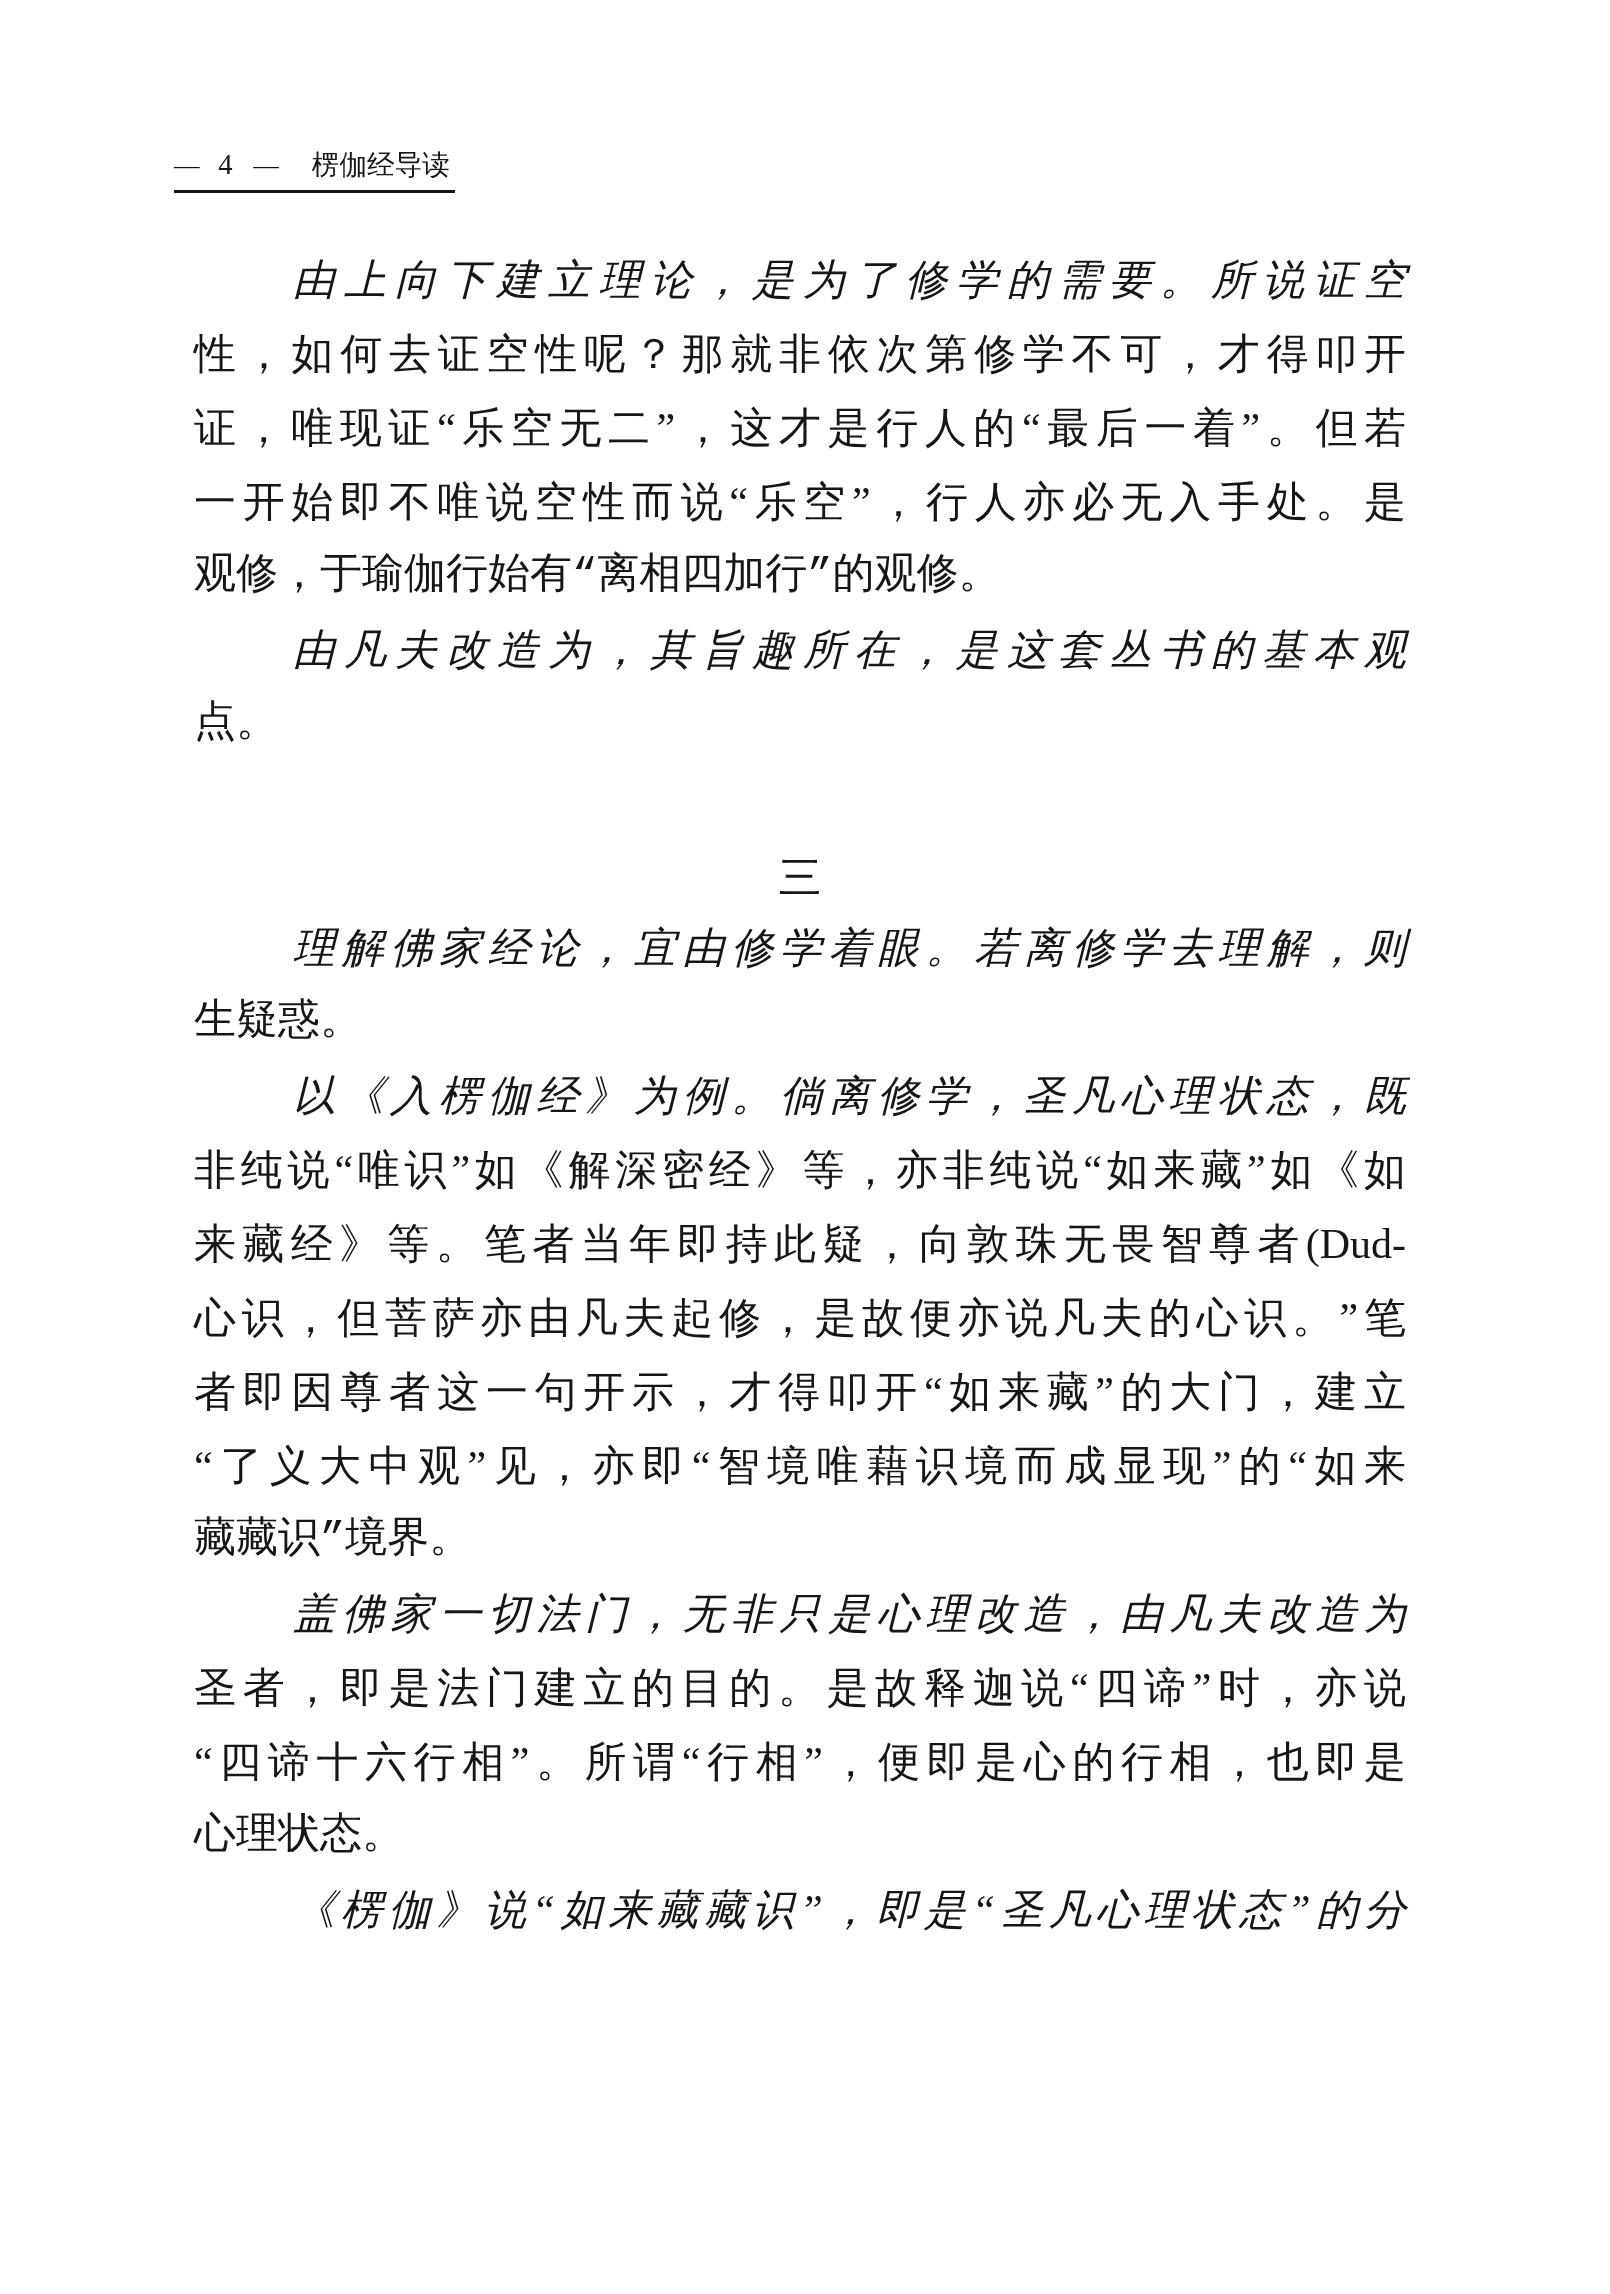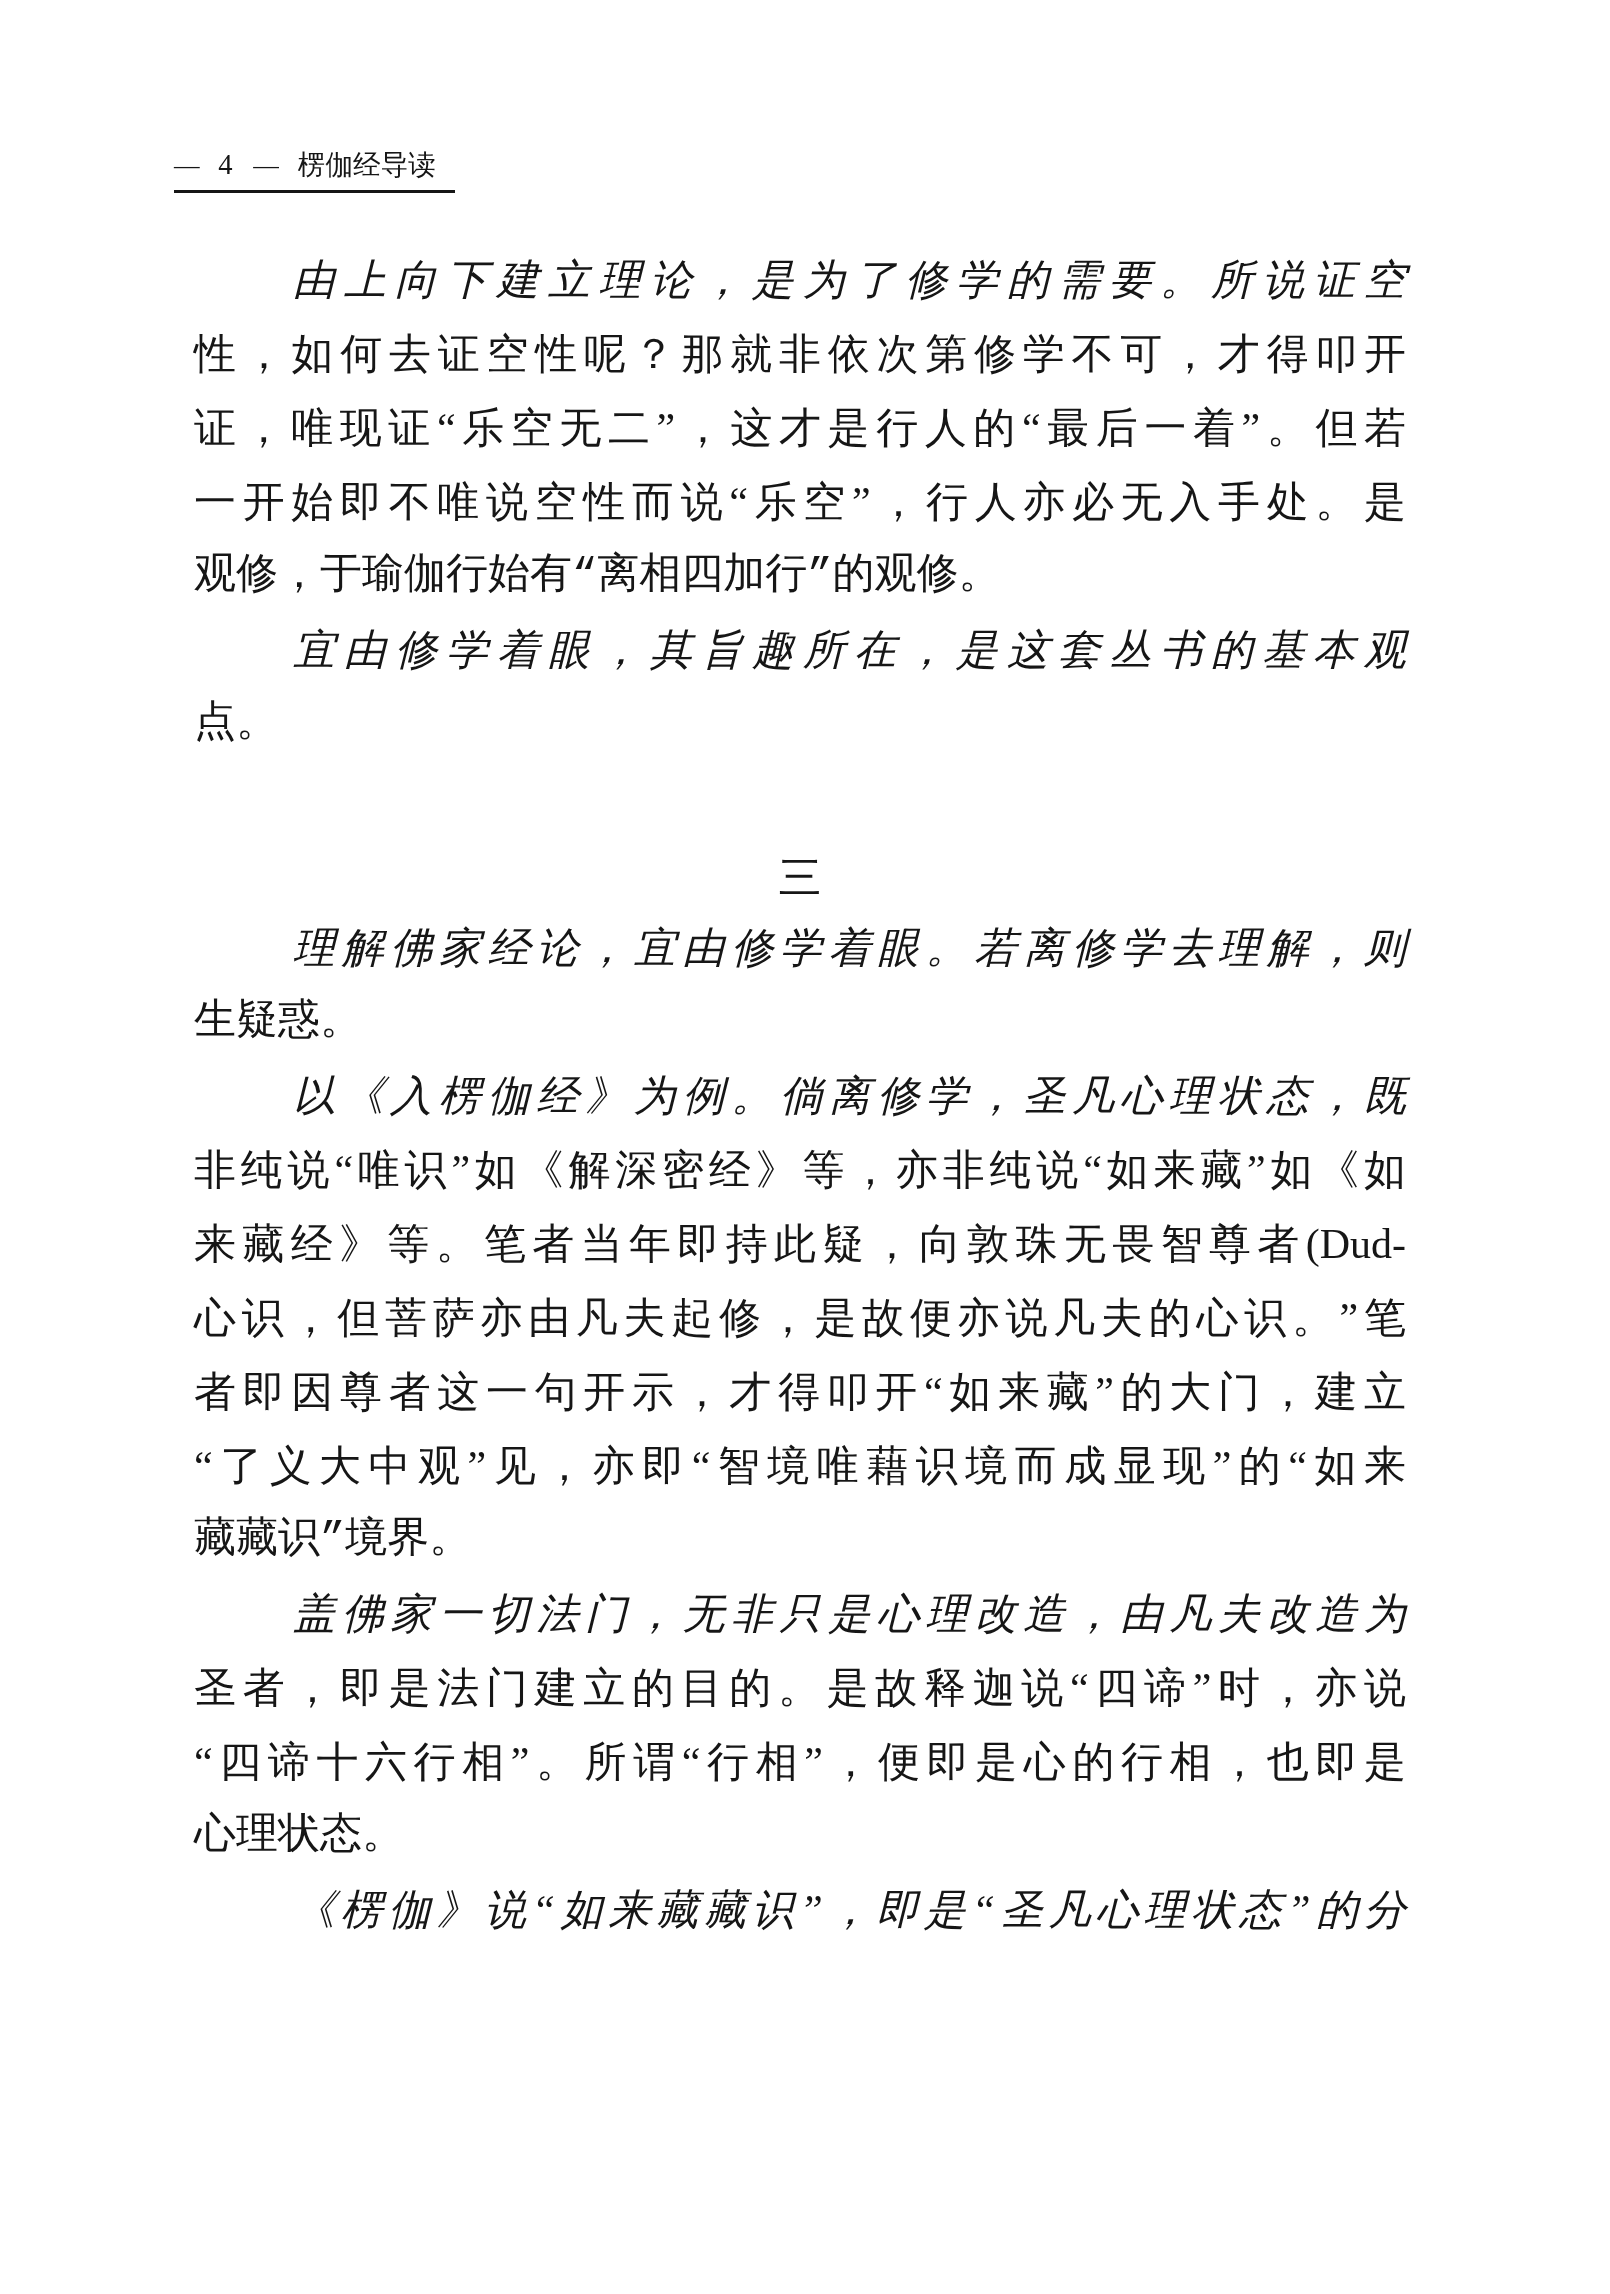--- a/index.html
+++ b/index.html
@@ -27,21 +27,21 @@
     align-items: baseline;
     font-size: 27.6px;
     letter-spacing: 1px;
     padding-bottom: 6.9px;
     border-bottom: 3px solid #161616;
     white-space: nowrap;
   }
   .header .dash { font-size: 25.6px; }
   .header .pagenum { margin-left: 17.7px; font-size: 28.6px; }
   .header .dash2 { margin-left: 19.7px; }
-  .header .booktitle { margin-left: 18px; letter-spacing: 0px; text-align: center; }
+  .header .booktitle { margin-left: 32px; letter-spacing: 0px; text-align: center; }
   
   .content {
     position: absolute;
     left: 194px;
     top: 243px;
     width: 1212px;
     font-size: 42px;
     line-height: 74px;
   }
   .ln {
@@ -85,21 +85,21 @@
   </div>
 
   <div class="content">
 
     <div>
       <div class="ln ind">由上向下建立理论，是为了修学的需要。所说证空</div>
       <div class="ln">性，如何去证空性呢？那就非依次第修学不可，才得叩开</div>
       <div class="ln">证，唯现证“乐空无二”，这才是行人的“最后一着”。但若</div>
       <div class="ln">一开始即不唯说空性而说“乐空”，行人亦必无入手处。是</div>
       <div class="ln end">观修，于瑜伽行始有“离相四加行”的观修。</div>
-      <div class="ln ind">宜由修学着眼，其旨趣所在，是这套丛书的基本观</div>
+      <div class="ln ind">由凡夫改造为，其旨趣所在，是这套丛书的基本观</div>
       <div class="ln end">点。</div>
     </div>
 
     <div class="section-heading">三</div>
 
     <div>
       <div class="ln ind">理解佛家经论，宜由修学着眼。若离修学去理解，则</div>
       <div class="ln end">生疑惑。</div>
       <div class="ln ind">以《入楞伽经》为例。倘离修学，圣凡心理状态，既</div>
       <div class="ln">非纯说“唯识”如《解深密经》等，亦非纯说“如来藏”如《如</div>

